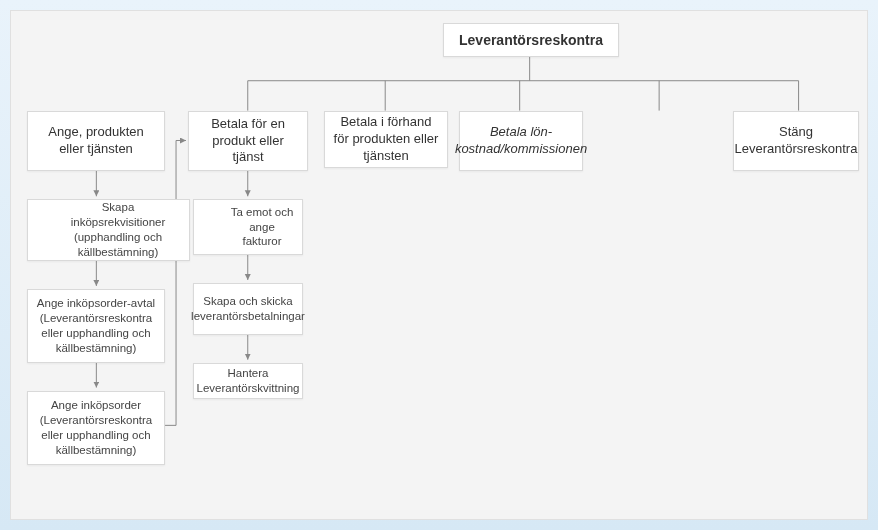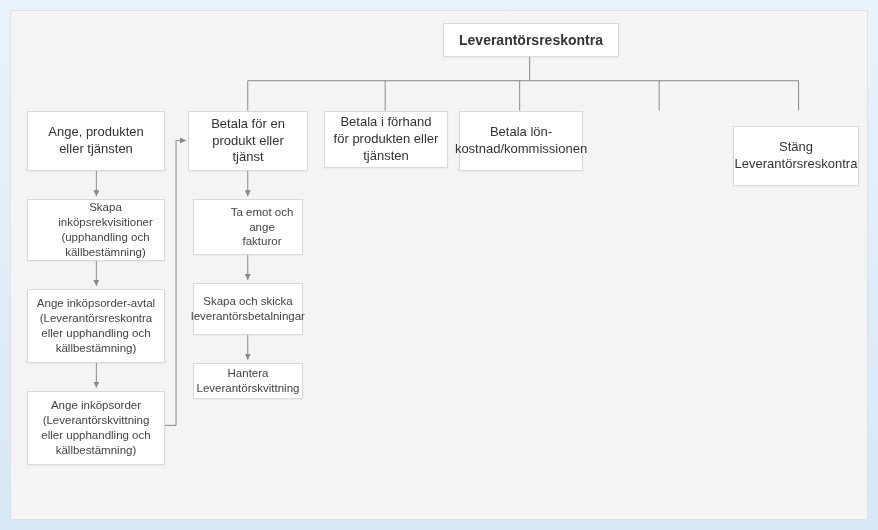--- a/index.html
+++ b/index.html
@@ -87,50 +87,50 @@
       <line class="ln" x1="237" y1="324" x2="237" y2="350" marker-end="url(#ah)"></line>
     </svg>
 
     <div class="box root" style="left:432px; top:12px; width:176px; height:34px;">
       <span>Leverantörsreskontra</span>
     </div>
 
     <div class="box branch" style="left:16px; top:100px; width:138px; height:60px;">
       <span>Ange, produkten eller tjänsten</span>
     </div>
-    <div class="box leaf" style="left:16px; top:188px; width:138px; height:62px;padding-left:27px;">
+    <div class="box leaf" style="left:16px; top:188px; width:163px; height:62px;padding-left:27px;">
       <span>Skapa inköpsrekvisitioner (upphandling och källbestämning)</span>
     </div>
     <div class="box leaf" style="left:16px; top:278px; width:138px; height:74px;">
       <span>Ange inköpsorder-avtal (Leverantörsreskontra eller upphandling och källbestämning)</span>
     </div>
     <div class="box leaf" style="left:16px; top:380px; width:138px; height:74px;">
-      <span>Ange inköpsorder (Leverantörskvittning eller upphandling och källbestämning)</span>
+      <span>Ange inköpsorder (Leverantörsreskontra eller upphandling och källbestämning)</span>
     </div>
 
     <div class="box branch" style="left:177px; top:100px; width:120px; height:60px;">
       <span>Betala för en produkt eller tjänst</span>
     </div>
     <div class="box leaf" style="left:182px; top:188px; width:110px; height:56px;padding-left:36px;">
       <span>Ta emot och ange fakturor</span>
     </div>
     <div class="box leaf" style="left:182px; top:272px; width:110px; height:52px;">
       <span>Skapa och skicka leverantörsbetalningar</span>
     </div>
     <div class="box leaf" style="left:182px; top:352px; width:110px; height:36px;">
       <span>Hantera Leverantörskvittning</span>
     </div>
 
     <div class="box branch" style="left:313px; top:100px; width:124px; height:57px;">
       <span>Betala i förhand för produkten eller tjänsten</span>
     </div>
 
-    <div class="box branch" style="left:448px; top:100px; width:124px; height:60px;">
+    <div class="box branch" style="left:448px; top:100px; width:124px; height:60px;font-style:italic;">
       <span>Betala lön-kostnad/kommissionen</span>
     </div>
 
 
-    <div class="box branch" style="left:722px; top:100px; width:126px; height:60px;margin-top:15px;">
+    <div class="box branch" style="left:722px; top:100px; width:126px; height:60px;">
       <span>Stäng Leverantörsreskontra</span>
     </div>
 
   </div>
 </div>
 
 </body></html>

